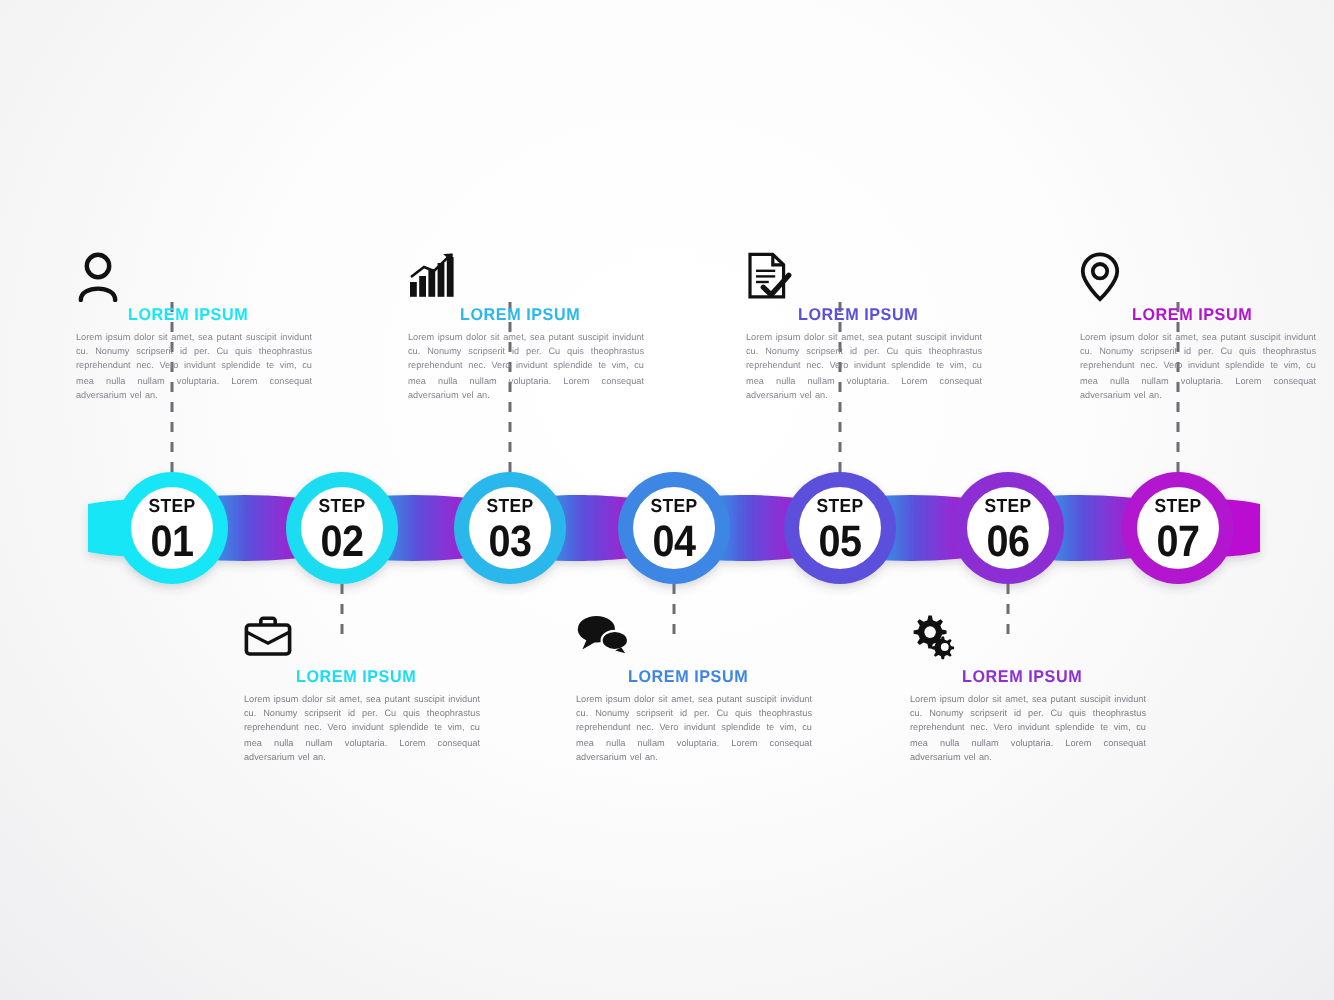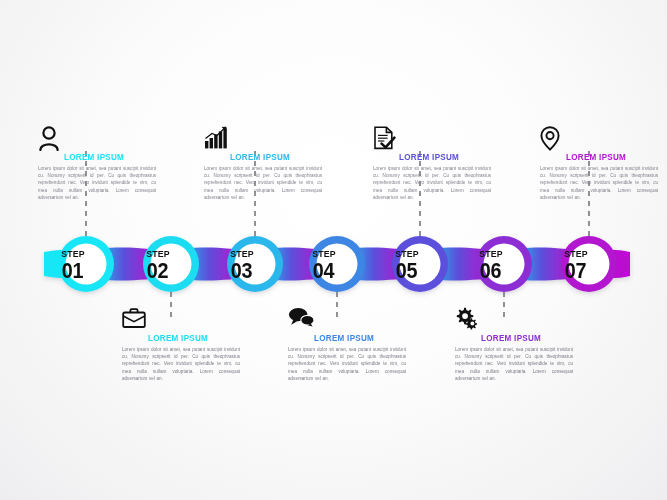--- a/index.html
+++ b/index.html
@@ -26,20 +26,21 @@
     top: 0;
     width: 667px;
     height: 500px;
     pointer-events: none;
   }
 
   
   .step-label {
     position: absolute;
     width: 54px;
+    text-align: center;
     line-height: 1;
     color: #111111;
     user-select: none;
   }
   .step-label .word {
     display: block;
     font-size: 9.5px;
     font-weight: bold;
     letter-spacing: 0.2px;
     font-family: "Liberation Sans", sans-serif;

